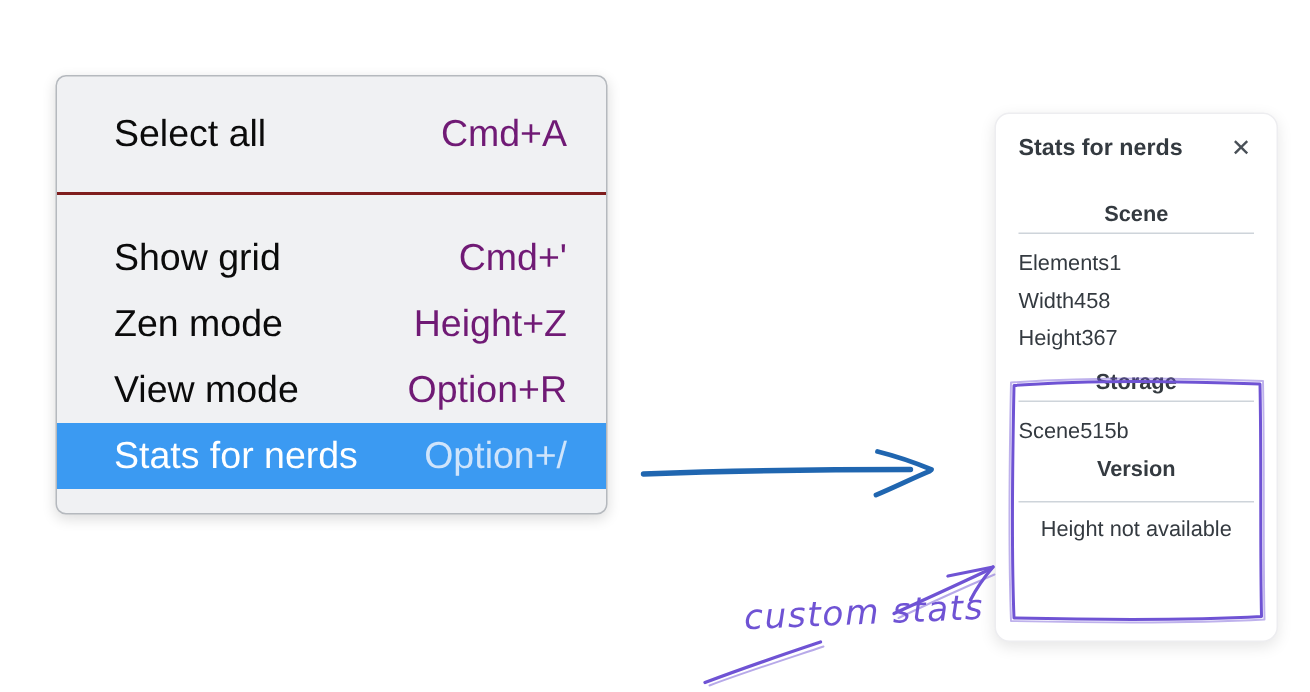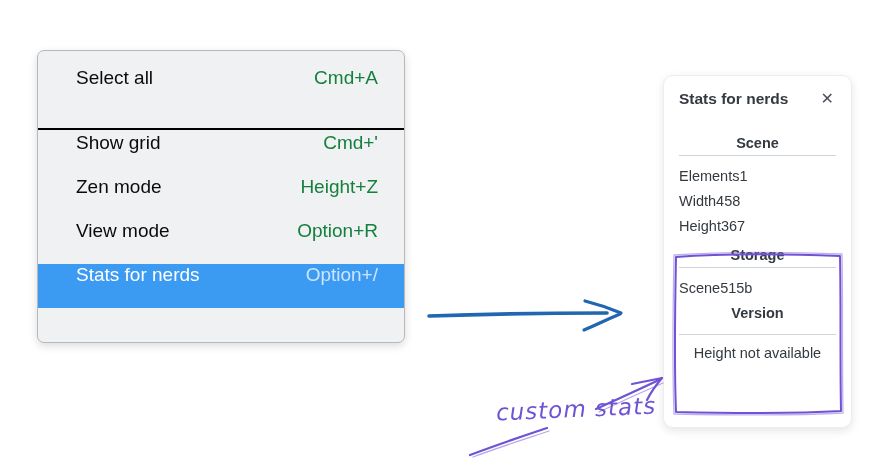--- a/index.html
+++ b/index.html
@@ -22,32 +22,32 @@
     position: absolute;
     left: 37px; top: 50px;
     width: 368px; height: 293px;
     background: #f0f1f3;
     border: 1px solid #b5b9be;
     border-radius: 7px;
     box-shadow: 0 3px 9px rgba(0,0,0,0.14);
     overflow: hidden;
   }
   .menu-section-top { padding: 16px 0 17px; }
-  .menu-section-bottom { padding: 2px 0 19px; border-top: 2px solid #000000; }
+  .menu-section-bottom { padding: 20px 0 19px; border-top: 2px solid #7f1d1d; }
   .menu-item {
     height: 44px;
     display: flex;
-    align-items: flex-start;
+    align-items: center;
     justify-content: space-between;
     padding: 0 26px 0 38px;
-    font-size: 19px;
+    font-size: 25px;
     color: #0b0b0b;
     cursor: default;
   }
-  .menu-item .shortcut { color: #15803d; }
+  .menu-item .shortcut { color: #701a75; }
   .menu-item.selected {
     background: var(--highlight-blue, #3b9af2);
     color: #ffffff;
   }
   .menu-item.selected .shortcut { color: #cfe4fb; margin-left: 32px; }
 
   
   .stats-panel {
     position: absolute;
     left: 663px; top: 75px;

